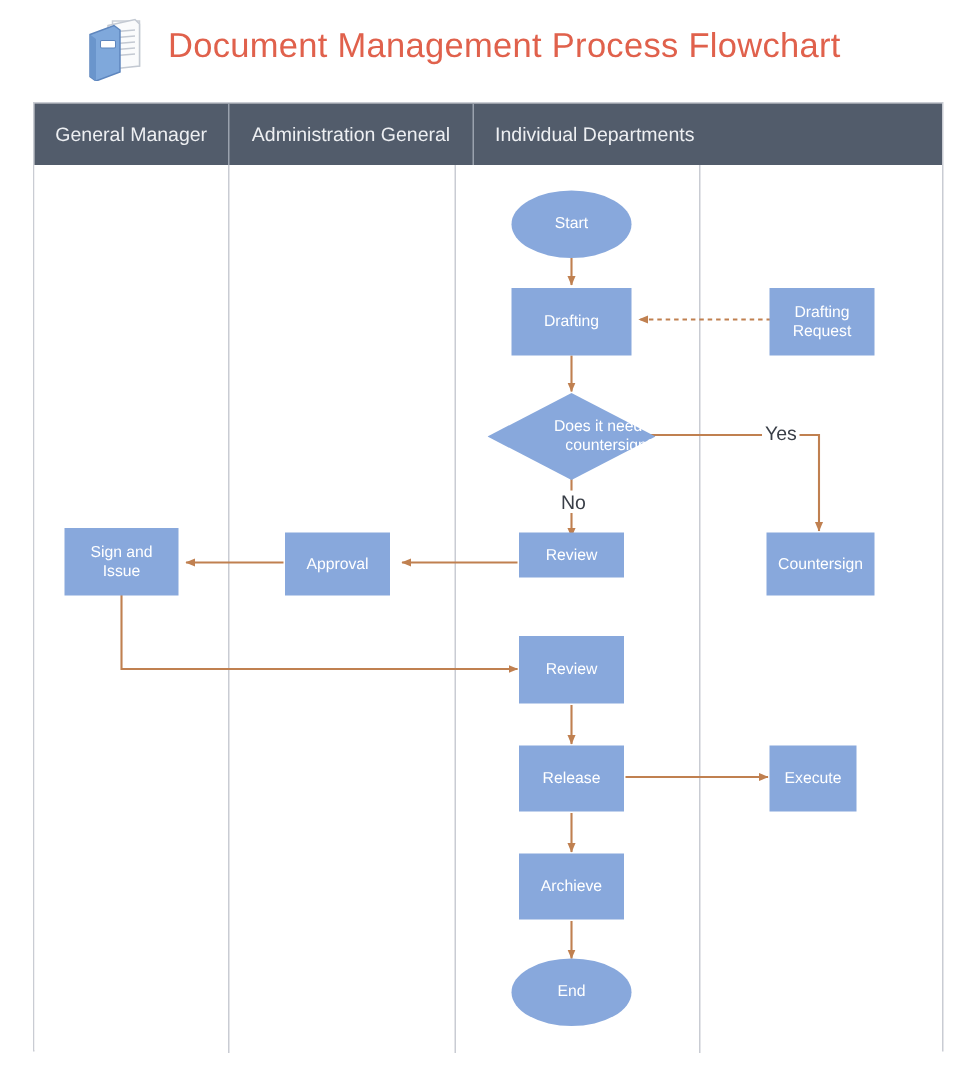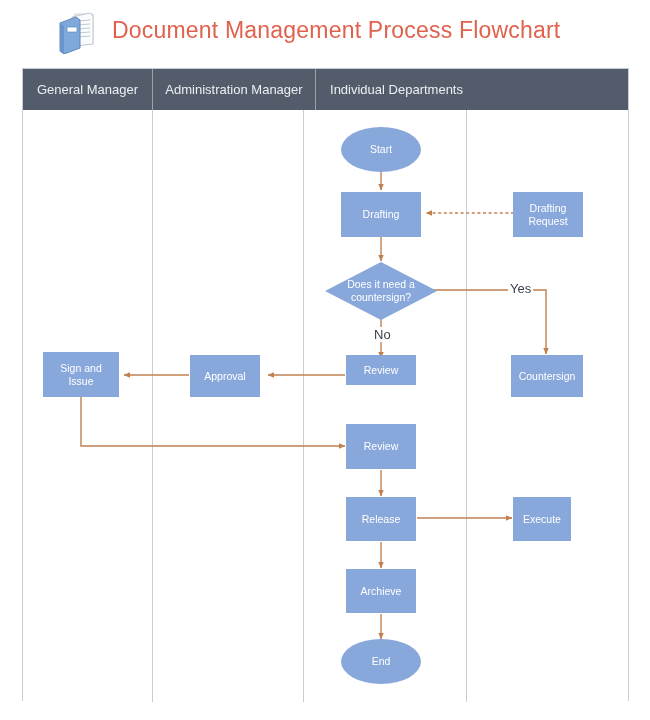--- a/index.html
+++ b/index.html
@@ -124,21 +124,21 @@
     position: absolute;
     left: 0; top: 0;
     width: 100%; height: 100%;
   }
   .decision-label {
     position: relative;
     z-index: 2;
     color: #FFFFFF;
     font-size: 10.5px;
     line-height: 13px;
-    text-align: center;
+    text-align: right;
     width: 100%;
   }
 
   
   .edge-label {
     position: absolute;
     font-size: 13px;
     color: #3A3F48;
     background: #FFFFFF;
     padding: 0 2px;
@@ -168,21 +168,21 @@
   <div id="page-title">Document Management Process Flowchart</div>
 </div>
 
 <div id="lane-table">
 
   <div id="lane-header">
     <div class="lane-head-cell" style="width:130px;">
       <span>General Manager</span>
     </div>
     <div class="lane-head-cell" style="width:163px;">
-      <span>Administration Manager</span>
+      <span>Administration General</span>
     </div>
     <div class="lane-head-cell" style="width:161px;">
       <span>Individual Departments</span>
     </div>
   </div>
 
   <div id="lane-body">
     <div class="lane-col" style="width:130px;"></div>
     <div class="lane-col" style="width:151px;"></div>
     <div class="lane-col" style="width:163px;"></div>

